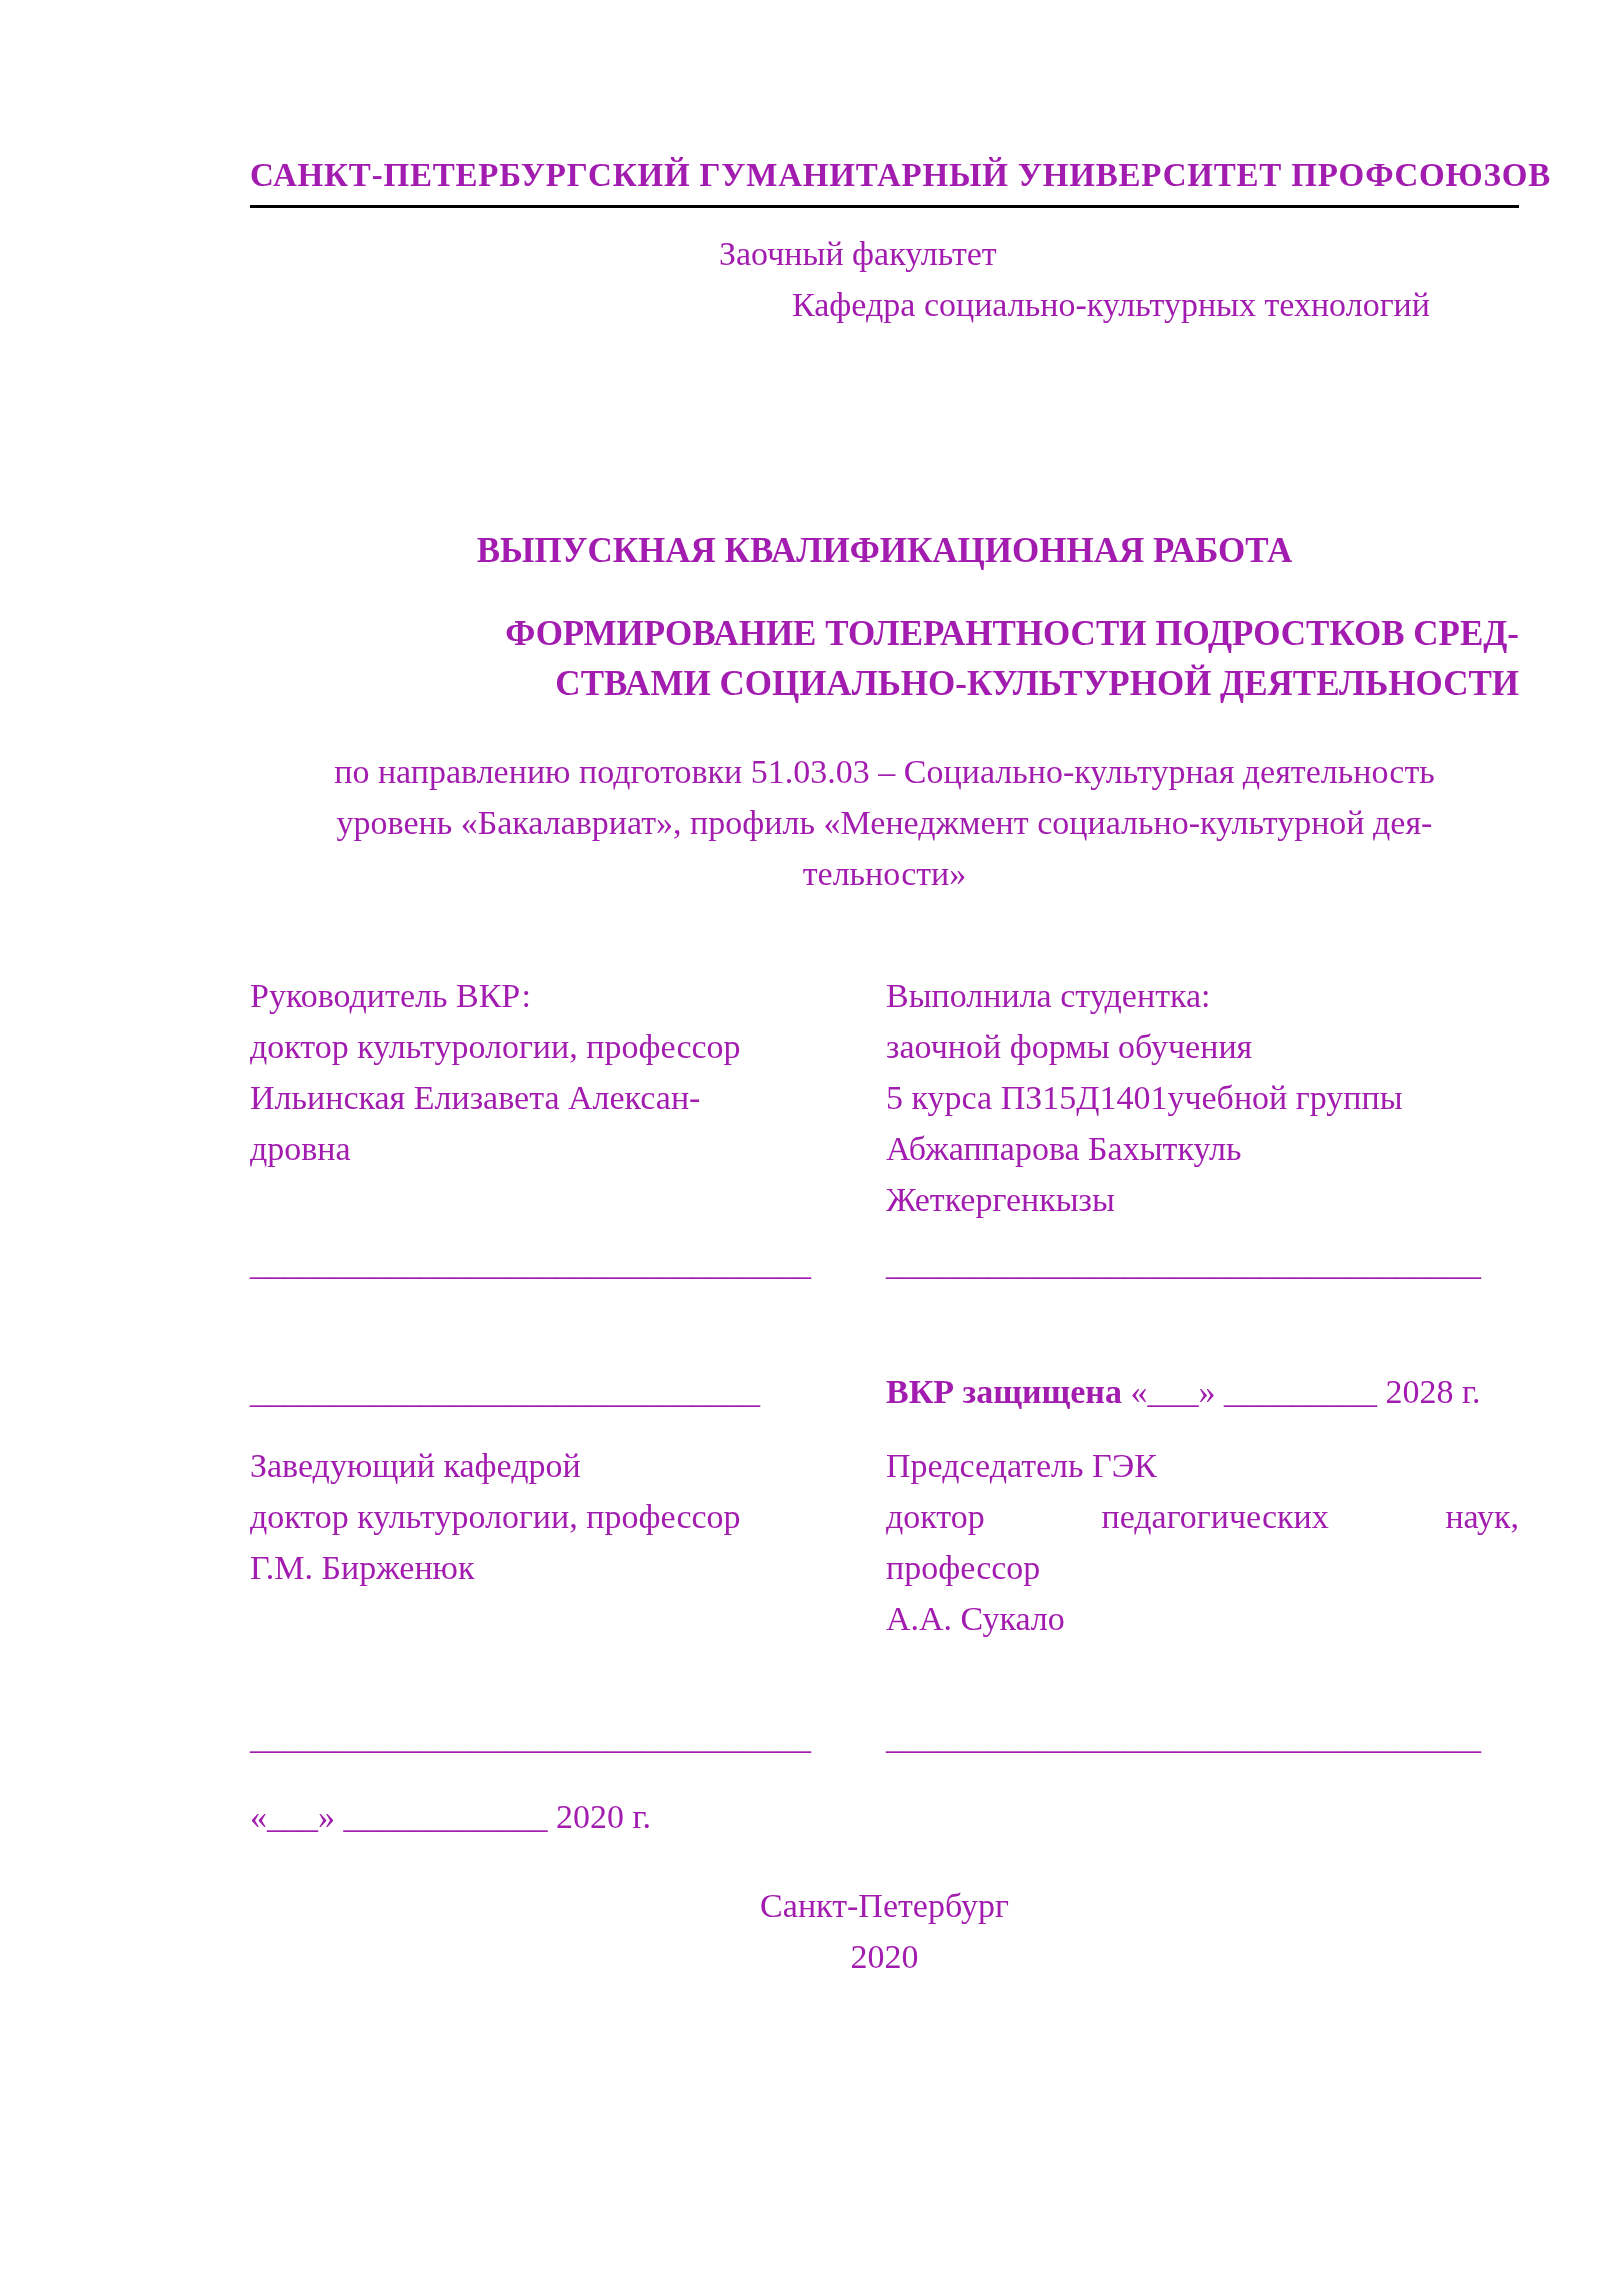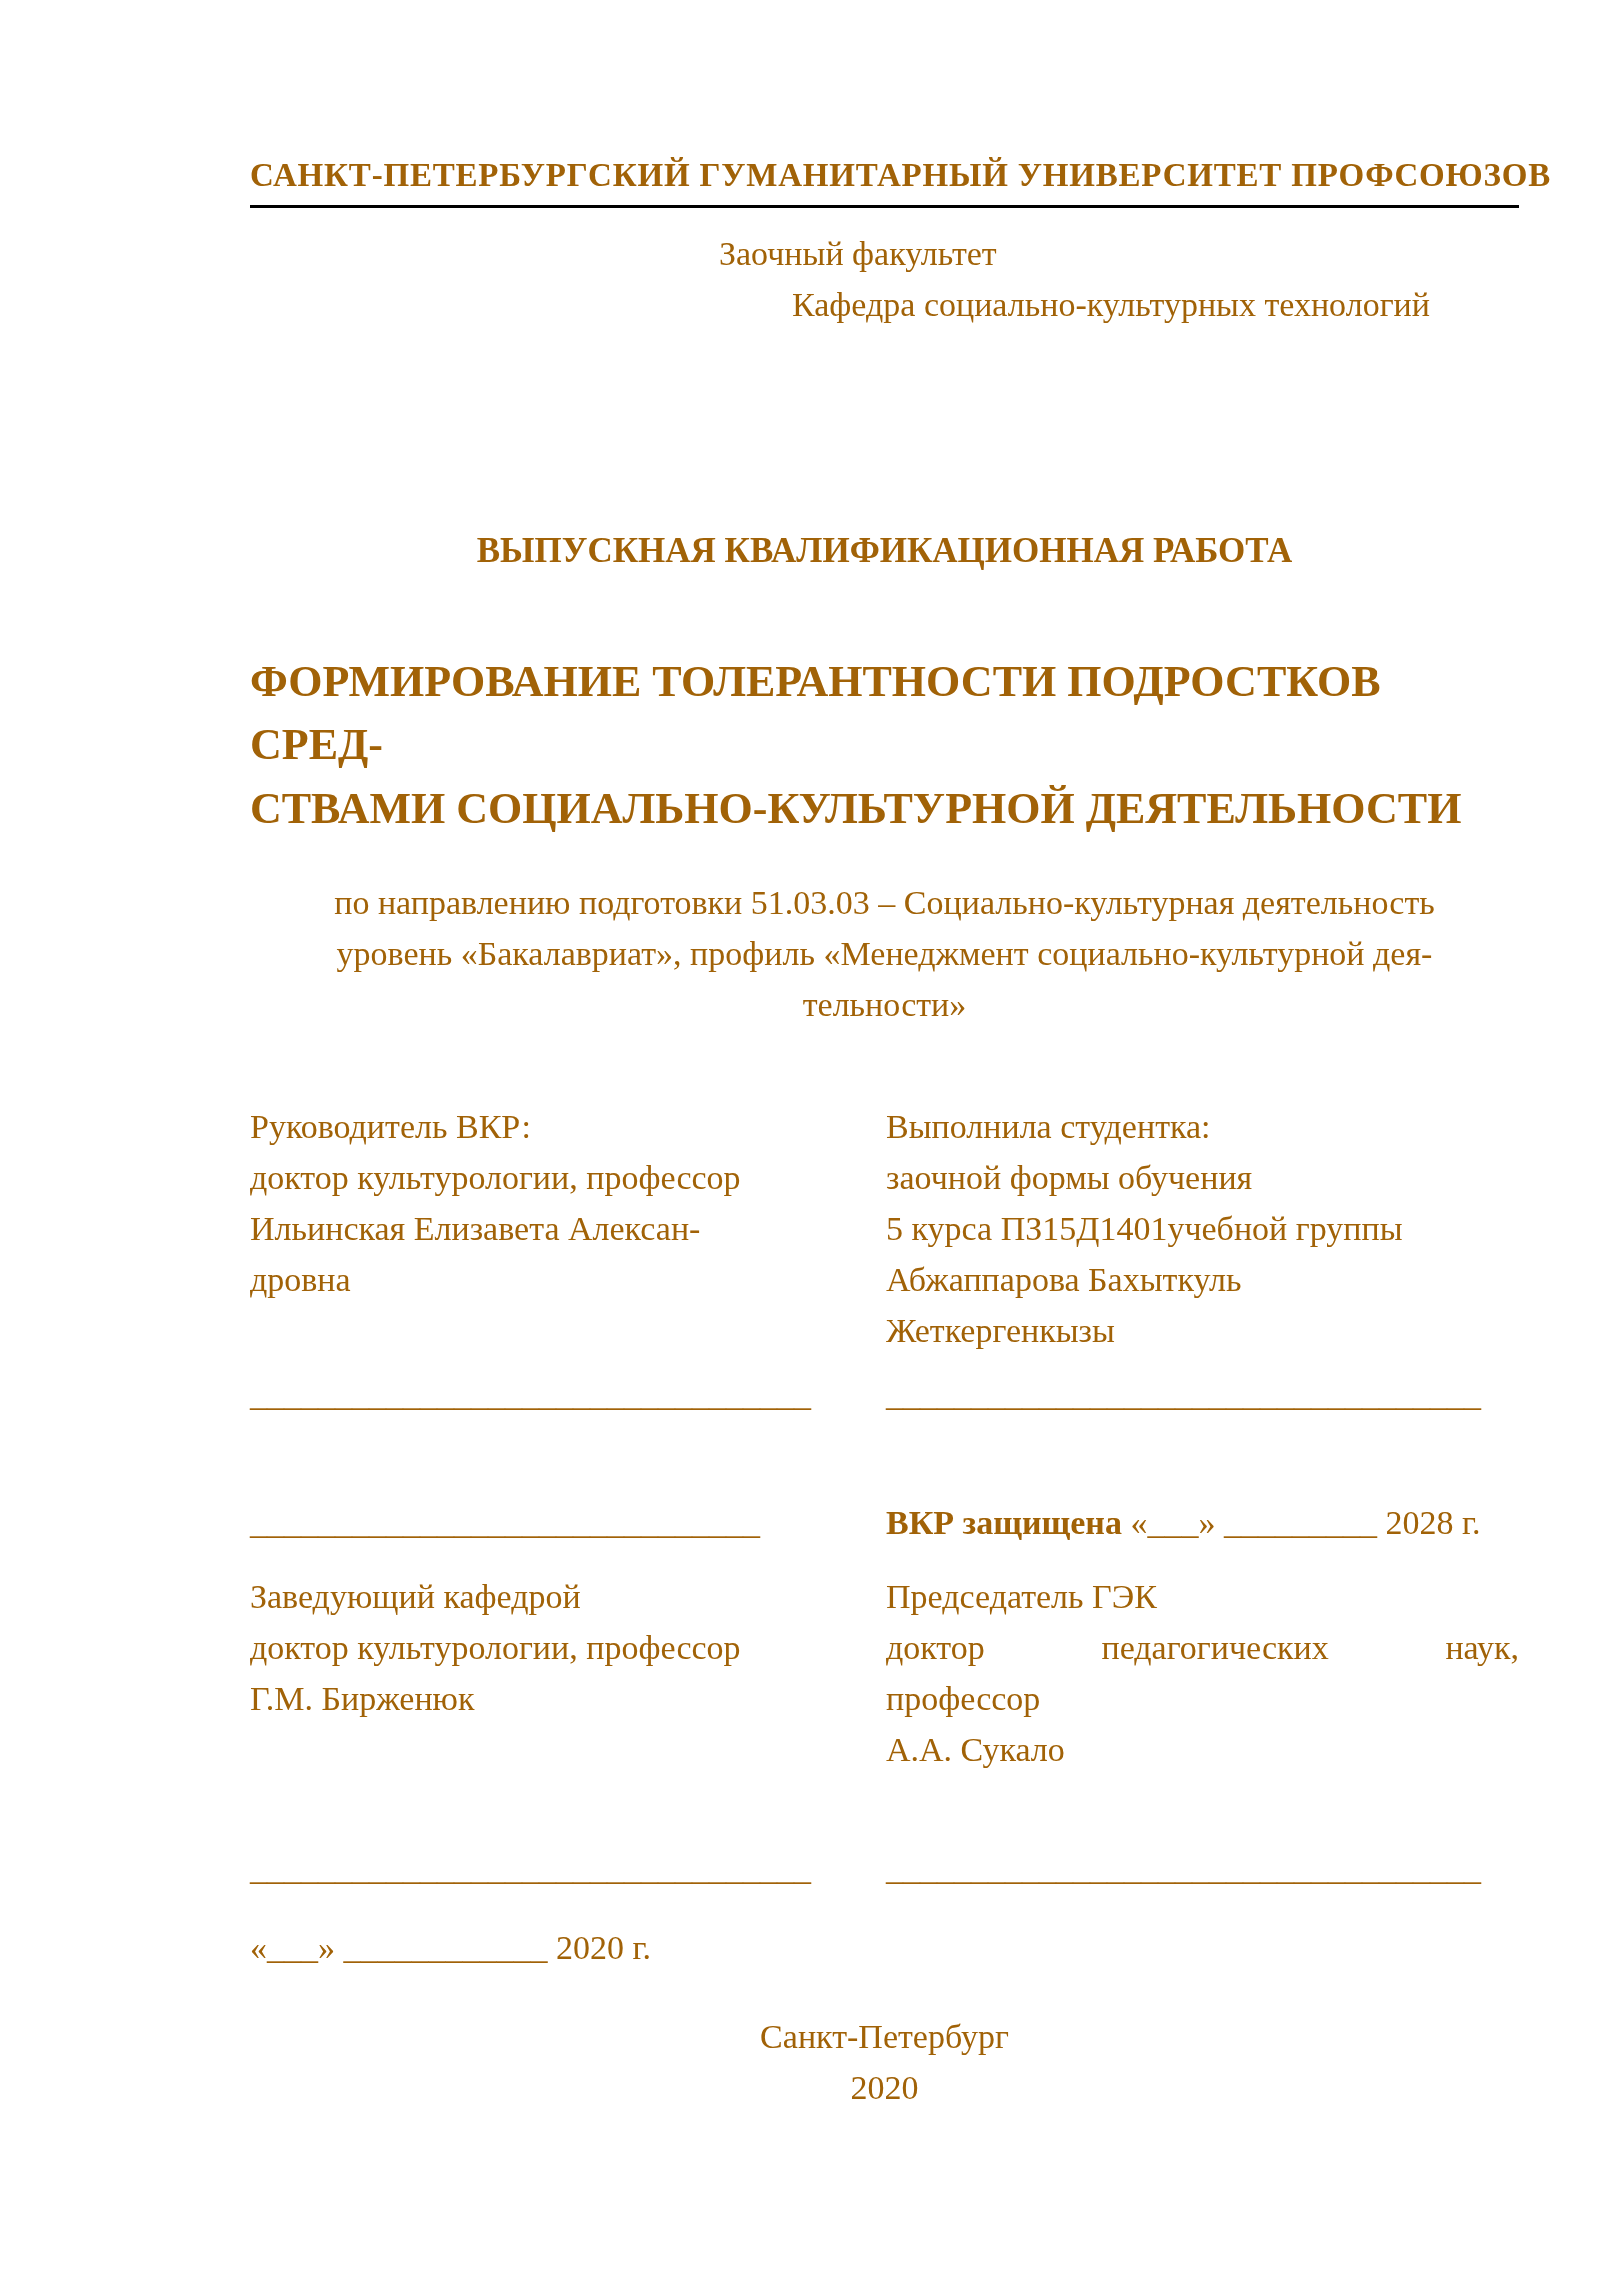--- a/index.html
+++ b/index.html
@@ -3,21 +3,21 @@
 <meta charset="utf-8">
 <style>
   * { margin: 0; padding: 0; box-sizing: border-box; }
   html, body { background: #ffffff; }
   .page {
     position: relative;
     width: 1623px;
     height: 2295px;
     margin: 0 auto;
     background: #ffffff;
-    color: #a16207;
+    color: #a21caf;
     font-family: "Liberation Serif", "DejaVu Serif", serif;
     font-size: 34px;
     line-height: 1.5;
     padding: 151px 104px 47px 250px;
     overflow: hidden;
   }
   .header-block {
     border-bottom: 3.1px solid #000;
     padding-bottom: 4.7px;
   }
@@ -30,25 +30,25 @@
   }
   .faculty-line   { margin-left: 469px; margin-top: 20px; }
   .department-line{ margin-left: 542px; }
   .work-heading {
     text-align: center;
     font-weight: bold;
     font-size: 35px;
     margin-top: 195px;
   }
   .thesis-title {
-    text-align: left;
+    text-align: right;
     font-weight: bold;
-    font-size: 44px;
+    font-size: 35px;
     line-height: 1.45;
-    margin-top: 72px;
+    margin-top: 31px;
   }
   .program-block {
     text-align: center;
     margin-top: 36px;
   }
   .columns {
     display: flex;
     align-items: flex-start;
   }
   .col-left  { flex: 0 0 636px; width: 636px; padding-right: 31px; }

